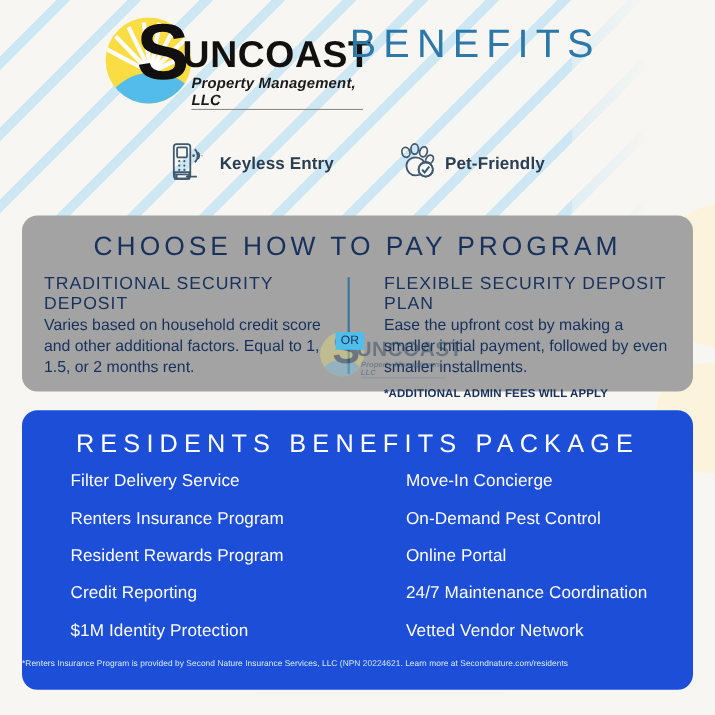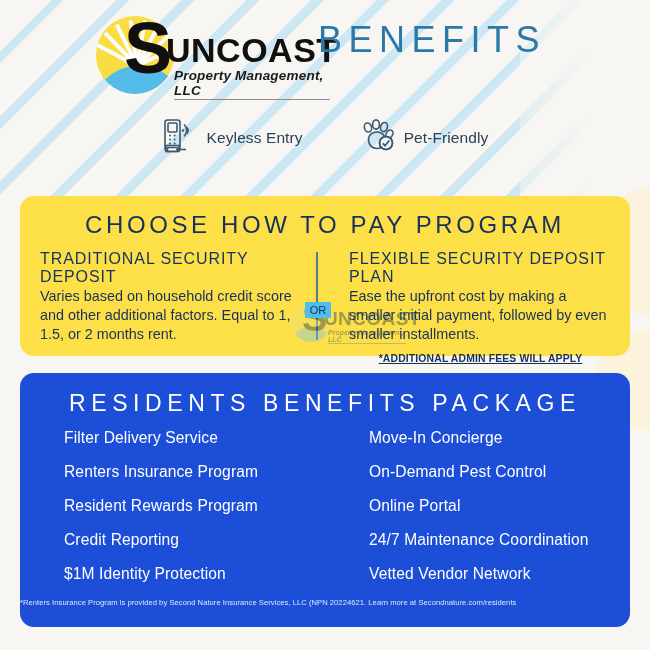--- a/index.html
+++ b/index.html
@@ -139,22 +139,23 @@
     color: #2c78a8;
   }
 
   
   .amenities {
     position: absolute;
     left: 0; top: 118px;
     width: 650px; height: 52px;
     display: flex;
     justify-content: center;
-    align-items: flex-start;
+    align-items: flex-end;
     gap: 56px;
+    font-weight: bold;
   }
   .amenity {
     display: flex;
     align-items: center;
     gap: 7px;
   }
   .amenity-label {
     font-size: 15.5px;
     color: #2b3e52;
     letter-spacing: .1px;
@@ -162,21 +163,21 @@
 
   
   .card {
     position: absolute;
     border-radius: 14px;
     box-sizing: border-box;
   }
   .card-pay {
     left: 20px; top: 196px;
     width: 610px; height: 160px;
-    background: #fde047;
+    background: #a3a3a3;
   }
   .card-pay-title {
     position: absolute;
     left: 0; top: 15px;
     width: 100%;
     text-align: center;
     font-size: 24px;
     letter-spacing: 3.6px;
     color: #17315c;
   }
@@ -203,22 +204,21 @@
     font-size: 14.4px;
     line-height: 1.33;
     color: #17315c;
   }
   .pay-note {
     margin-top: 9px;
     font-size: 10.4px;
     font-weight: bold;
     letter-spacing: .15px;
     color: #17315c;
-    text-align: center;
-    text-decoration: underline;
+    text-align: left;
   }
   .divider {
     position: absolute;
     left: 316px; top: 252px;
     width: 2px; height: 88px;
     background: #2d6f9b;
     opacity: .85;
   }
   .divider-or {
     position: absolute;

